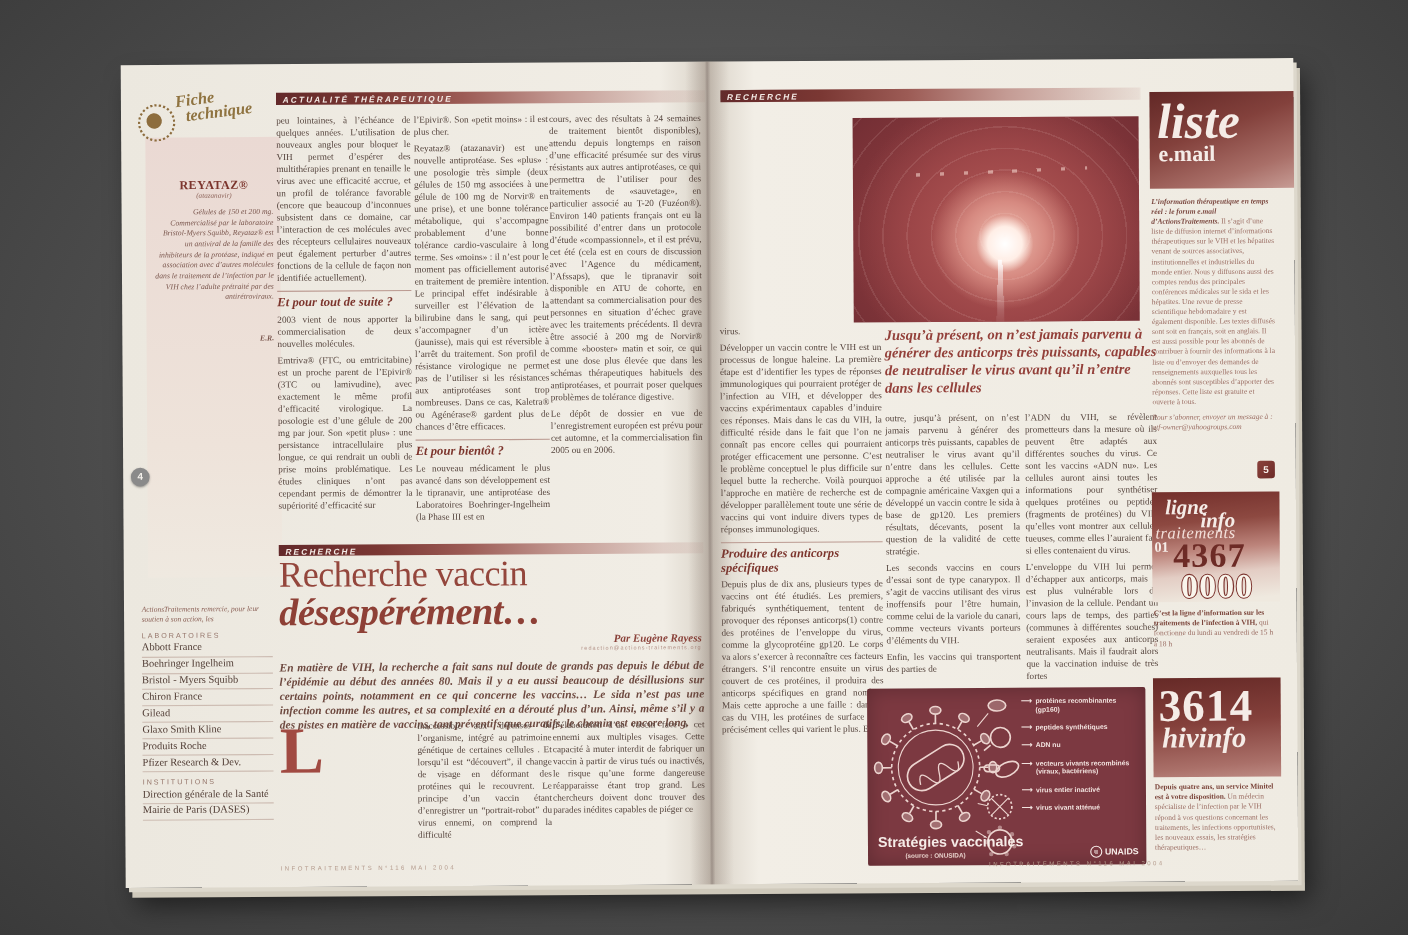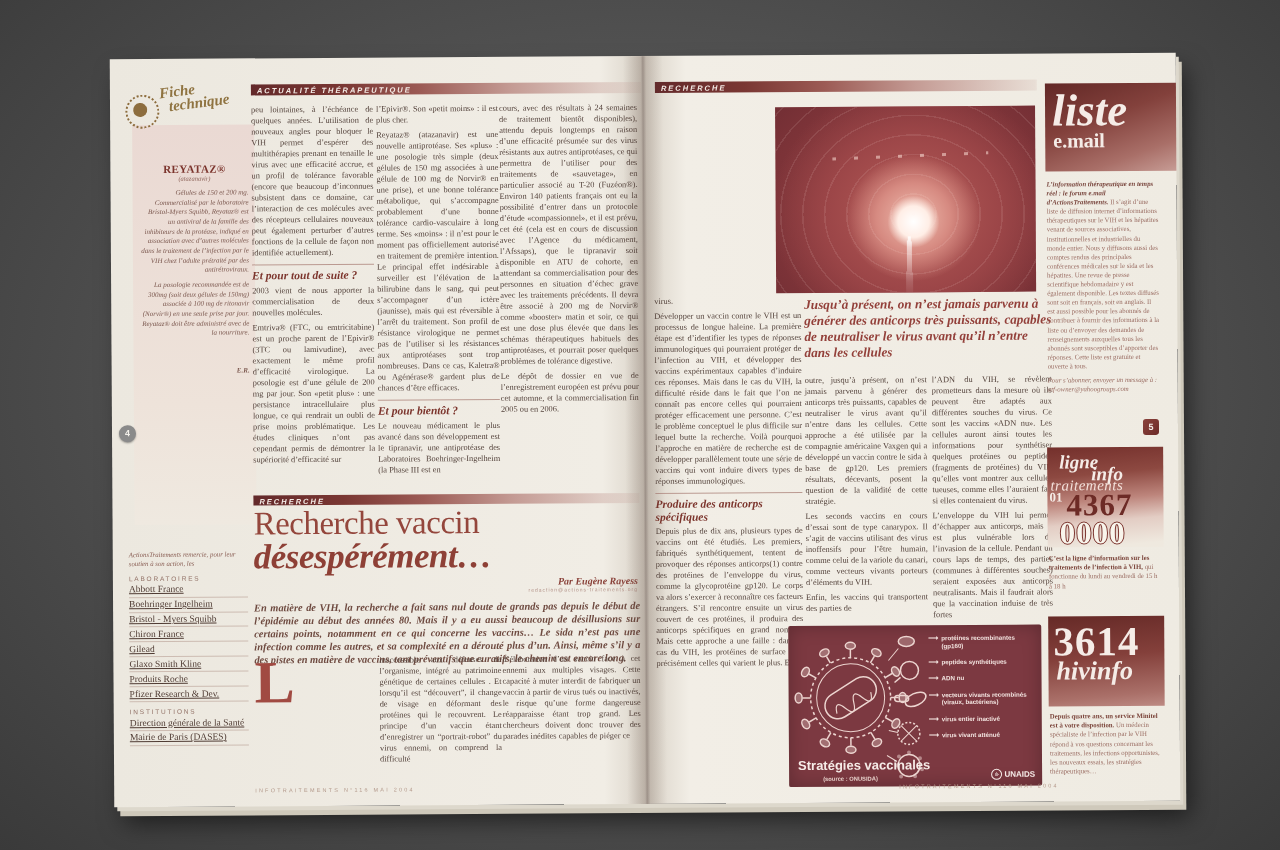--- a/index.html
+++ b/index.html
@@ -56,21 +56,21 @@
     font:italic bold 10.4px/1.25 "Liberation Serif",serif;color:#6e4a40;text-align:justify;}
 
   .partners{position:absolute;left:16px;top:487px;width:119px;}
   .partners-block{position:relative;height:58px;
     background:linear-gradient(135deg,#6d2c29 0%,#84403b 45%,#a96f68 80%,#c79c95 100%);}
   .partners-t1{position:absolute;left:4px;top:-8px;font:italic bold 42px/1 "Liberation Serif",serif;color:#f3eae4;}
   .partners-t2{position:absolute;right:2px;bottom:2px;font:italic bold 17px/1 "Liberation Serif",serif;color:#f3eae4;}
   .partners-intro{font:italic 6.8px/1.3 "Liberation Serif",serif;color:#8a5f55;margin:5px 0 3px 0;}
   .pgroup{font:6.5px "Liberation Sans",sans-serif;letter-spacing:1.8px;color:#95756a;margin:6px 0 1px 0;}
   .plist{margin:0;padding:0;list-style:none;}
-  .plist li{font:9.5px/1.15 "Liberation Serif",serif;color:#503c34;border-bottom:1px solid #cdbcb2;padding:1.5px 0;text-decoration:underline;}
+  .plist li{font:9.5px/1.15 "Liberation Serif",serif;color:#503c34;border-bottom:1px solid #cdbcb2;padding:1.5px 0;}
   .dropcap{float:left;font:bold 60px/0.82 "Liberation Serif",serif;color:#a14a42;margin:3px 4px 0 0;}
 
   
   .photo{position:absolute;left:132px;top:52px;width:260px;height:186px;overflow:hidden;
     background:
       radial-gradient(ellipse 10% 14% at 53% 62%, #ffffff 0%, #ffeee6 60%, rgba(255,238,230,0) 100%),
       radial-gradient(ellipse 26% 34% at 53% 60%, #f0bcae 0%, #d68a81 55%, rgba(214,138,129,0) 100%),
       radial-gradient(ellipse 55% 70% at 53% 57%, #b65c58 0%, #9c4648 60%, rgba(156,70,72,0) 100%),
       radial-gradient(ellipse 100% 120% at 52% 55%, #8d3d41 0%, #7c3338 55%, #5d242c 100%);}
   .photo-rings{position:absolute;inset:0;
@@ -109,21 +109,21 @@
     background:linear-gradient(135deg,#8a423c,#6d2b28);color:#f5ece7;
     font:bold 9px/16px "Liberation Sans",sans-serif;text-align:center;}
   .ligneblk{position:absolute;left:402px;top:394px;width:116px;height:100px;overflow:hidden;
     background:linear-gradient(175deg,#74302c 0%,#8d4941 28%,#bd857c 52%,#e3cdc4 72%,#efe9df 95%);}
   .lg-w1{font:italic bold 19px/0.8 "Liberation Serif",serif;color:#f5ece7;margin:7px 0 0 12px;}
   .lg-w2{font:italic bold 19px/0.8 "Liberation Serif",serif;color:#f5ece7;margin:-3px 0 0 44px;}
   .lg-w3{font:italic 15px/0.9 "Liberation Serif",serif;color:#f3e0da;margin:-2px 0 0 3px;letter-spacing:.5px;}
   .lg-nums{margin:-4px 0 0 2px;white-space:nowrap;}
   .lg-n1{font:bold 13px "Liberation Serif",serif;color:#f5ece7;vertical-align:top;text-align:center;}
   .lg-n2{font:bold 31px/1 "Liberation Serif",serif;color:#6d2b26;letter-spacing:1px;}
-  .lg-n3{font:bold 31px/0.85 "Liberation Serif",serif;color:#f9f5ec;margin-left:12px;letter-spacing:1px;
+  .lg-n3{font:bold 31px/0.85 "Liberation Serif",serif;color:#f9f5ec;margin-left:26px;letter-spacing:1px;
     text-shadow:-1px 0 #7c352f,1px 0 #7c352f,0 -1px #7c352f,0 1px #7c352f;}
   .lg-cap{position:absolute;left:403px;top:500px;width:112px;font:6.8px/1.35 "Liberation Serif",serif;color:#9b6e64;}
   .cap-bold{font-weight:bold;color:#7c463c;}
   .mintblk{position:absolute;left:402px;top:563px;width:116px;height:90px;
     background:linear-gradient(175deg,#662a27 0%,#84403b 45%,#aa7069 85%,#bd8a83 100%);}
   .mt-n{font:bold 41px/0.85 "Liberation Serif",serif;color:#f5ece7;margin:8px 4px 0 5px;letter-spacing:1px;}
   .mt-name{font:italic bold 26px/0.9 "Liberation Serif",serif;color:#f5ece7;margin:0 0 0 8px;}
   .mt-cap{position:absolute;left:403px;top:658px;width:112px;font:6.8px/1.35 "Liberation Serif",serif;color:#9b6e64;}
 </style>
 </head>
@@ -142,21 +142,20 @@
           <div>Fiche</div>
           <div style="margin-left:8px">technique</div>
         </div>
       </div>
 
       <div class="fiche">
         <div class="fiche-title">REYATAZ®</div>
         <div class="fiche-sub">(atazanavir)</div>
         <div class="fiche-body">
           <p>Gélules de 150 et 200 mg. Commercialisé par le laboratoire Bristol-Myers Squibb, Reyataz® est un antiviral de la famille des inhibiteurs de la protéase, indiqué en association avec d’autres molécules dans le traitement de l’infection par le VIH chez l’adulte prétraité par des antirétroviraux.</p>
-          <p>La posologie recommandée est de 300mg (soit deux gélules de 150mg) associée à 100 mg de ritonavir (Norvir®) en une seule prise par jour. Reyataz® doit être administré avec de la nourriture.</p>
         </div>
         <div class="fiche-sig">E.R.</div>
       </div>
 
       <div class="rule-head" style="left:141px;top:26px;width:390px;">
         <span>ACTUALITÉ THÉRAPEUTIQUE</span>
       </div>
 
       <div class="col" style="left:141px;top:46px;width:122px;height:398px;">
         <p>peu lointaines, à l’échéance de quelques années. L’utilisation de nouveaux angles pour bloquer le VIH permet d’espérer des multithérapies prenant en tenaille le virus avec une efficacité accrue, et un profil de tolérance favorable (encore que beaucoup d’inconnues subsistent dans ce domaine, car l’interaction de ces molécules avec des récepteurs cellulaires nouveaux peut également perturber d’autres fonctions de la cellule de façon non identifiée actuellement).</p>

